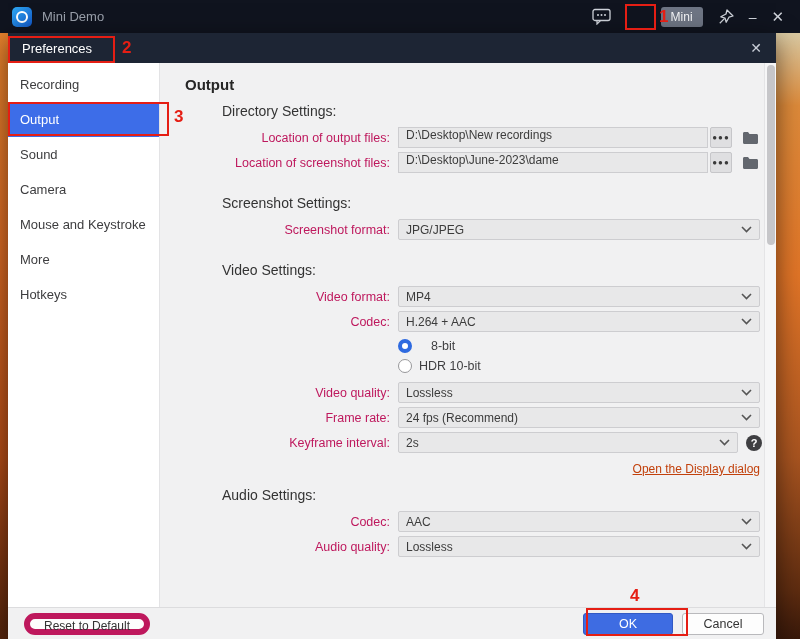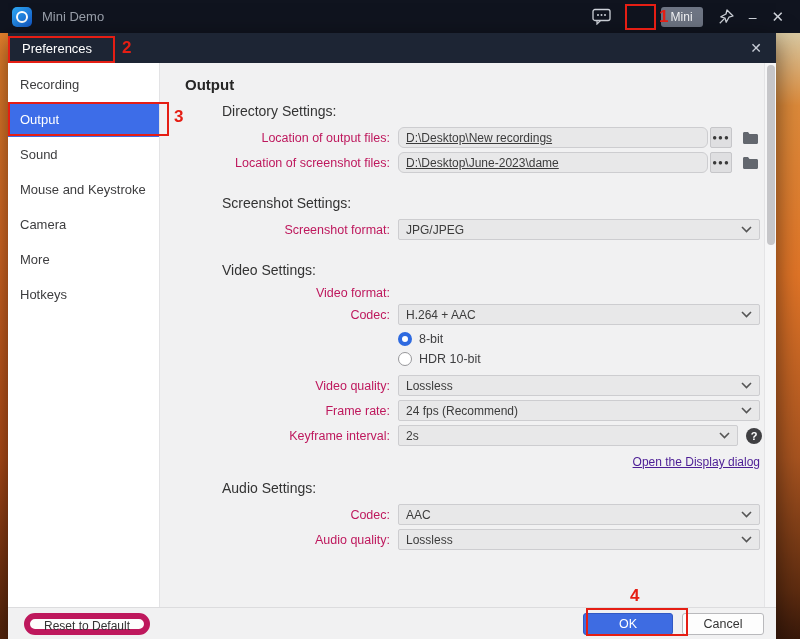--- a/index.html
+++ b/index.html
@@ -70,52 +70,52 @@
   .content { width:604px; padding:13px 0 0 0; position:relative; overflow:hidden; }
   .page-heading { font-size:15px; font-weight:bold; color:#262626; margin:0 0 10px 25px; }
   .section-title { font-size:14px; color:#333; margin:0 0 8px 62px; }
   .section-title.gap { margin-top:22px; }
 
   .row { display:flex; align-items:center; margin-bottom:4px; }
   .row-label { width:238px; text-align:right; padding-right:8px; font-size:12.5px; color:#be185d; }
 
   .text-input {
     width:310px; height:21px; background:#e8e8e9; border:1px solid #cdcdd0;
-    border-radius:6px; display:flex; align-items:center; padding:0 7px;
-    font-size:12px; color:#3c3c3c; overflow:hidden; white-space:nowrap;text-decoration:underline;
+    border-radius:0; display:flex; padding:0 7px;
+    font-size:12px; color:#3c3c3c; overflow:hidden; white-space:nowrap;
   }
   .dots-btn {
     width:22px; height:21px; margin-left:2px; background:#dfdfe1; border:1px solid #c6c6c9;
     border-radius:2px; font-size:8px; letter-spacing:1px; color:#3a3a3a;
     display:flex; align-items:center; justify-content:center; cursor:pointer;
   }
   .folder-btn { margin-left:10px; cursor:pointer; display:flex; align-items:center; }
 
   .dropdown {
     width:362px; height:21px; background:#e8e8e9; border:1px solid #cdcdd0;
     border-radius:2px; display:flex; align-items:center; justify-content:space-between;
     padding:0 7px; font-size:12px; color:#3c3c3c; cursor:pointer;
   }
   .dropdown.narrow { width:340px; }
 
   .radio-row { display:flex; align-items:center; margin-left:238px; margin-bottom:4px; height:16px; cursor:pointer; }
-  .radio-row.first { margin-top:6px; }
+  .radio-row.first { margin-top:6px;gap:12px; }
   .radio { width:14px; height:14px; border-radius:50%; background:#fff; }
   .radio.on  { border:4px solid #2e6ae0; }
   .radio.off { border:1px solid #97979a; }
   .radio-label { font-size:12.5px; color:#3f3f41; margin-left:7px; }
 
   .help-dot {
     width:16px; height:16px; border-radius:50%; background:#3f3f42; color:#fff;
     font-size:11px; font-weight:bold; display:flex; align-items:center; justify-content:center;
     margin-left:8px; cursor:pointer;
   }
 
   .link-row { width:600px; text-align:right; margin-top:6px; }
-  .link { color:#4c1d95; font-size:12px; text-decoration:underline; cursor:pointer; }
+  .link { color:#c2410c; font-size:12px; text-decoration:underline; cursor:pointer; }
 
   .section-title.audio-gap { margin-top:10px; }
 
   
   .scrollbar { width:12px; background:#f6f6f7; border-left:1px solid #e4e4e6; position:relative; }
   .scroll-thumb { position:absolute; top:2px; left:2px; width:8px; height:180px; background:#c6c6c9; border-radius:4px; cursor:pointer; }
 
   
   .footer {
     flex:0 0 32px; background:#f1f1f2; border-top:1px solid #dcdcde;
@@ -189,22 +189,22 @@
     <span class="dialog-title">Preferences</span>
     <span class="dialog-close">✕</span>
   </div>
 
   <div class="dialog-body">
 
     <div class="sidebar">
       <div class="side-item">Recording</div>
       <div class="side-item selected">Output</div>
       <div class="side-item">Sound</div>
+      <div class="side-item">Camera</div>
       <div class="side-item">Mouse and Keystroke</div>
-      <div class="side-item">Camera</div>
       <div class="side-item">More</div>
       <div class="side-item">Hotkeys</div>
     </div>
 
     <div class="content">
       <div class="page-heading">Output</div>
 
       <div class="section-title">Directory Settings:</div>
 
       <div class="row">
@@ -242,20 +242,26 @@
           <svg width="11" height="7" viewBox="0 0 11 7">
               <polyline points="1,1 5.5,5.5 10,1" fill="none" stroke="#555" stroke-width="1.6"></polyline>
             </svg>
         </div>
       </div>
 
       <div class="section-title gap">Video Settings:</div>
 
       <div class="row">
         <span class="row-label">Video format:</span>
+        <div class="dropdown">
+          <span>MP4</span>
+          <svg width="11" height="7" viewBox="0 0 11 7">
+              <polyline points="1,1 5.5,5.5 10,1" fill="none" stroke="#555" stroke-width="1.6"></polyline>
+            </svg>
+        </div>
       </div>
 
       <div class="row">
         <span class="row-label">Codec:</span>
         <div class="dropdown">
           <span>H.264 + AAC</span>
           <svg width="11" height="7" viewBox="0 0 11 7">
               <polyline points="1,1 5.5,5.5 10,1" fill="none" stroke="#555" stroke-width="1.6"></polyline>
             </svg>
         </div>

